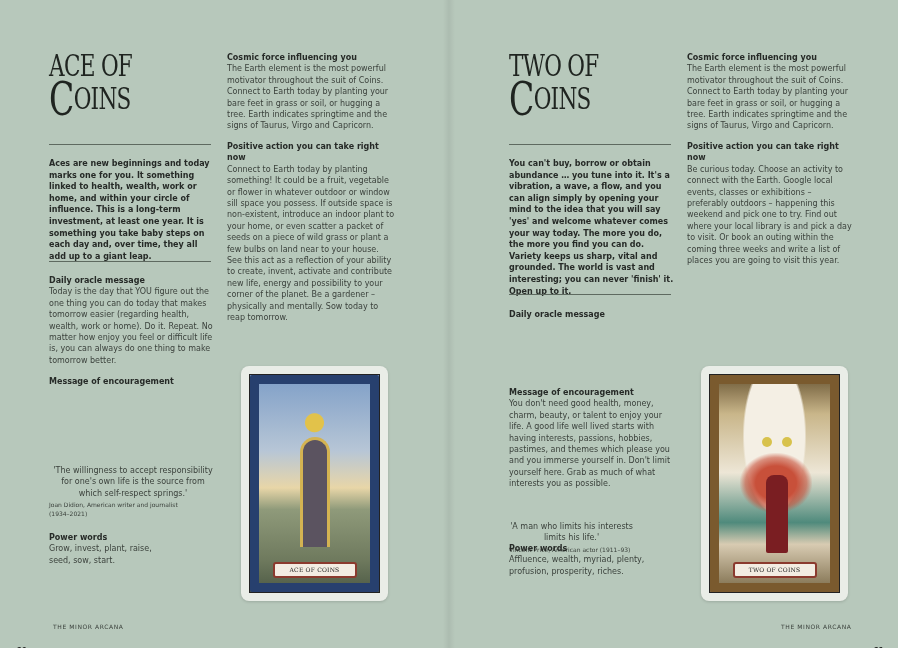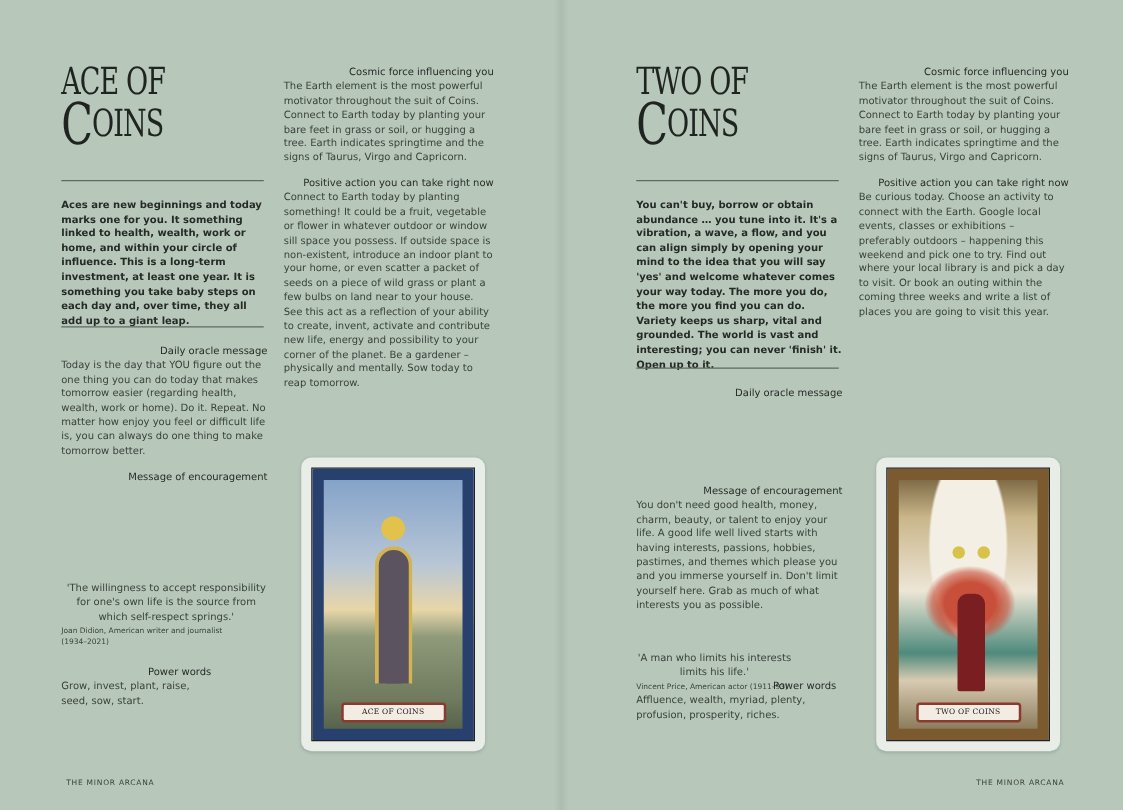--- a/index.html
+++ b/index.html
@@ -33,21 +33,21 @@
   }
   .title .l1 { display: block; font-size: 30px; }
   .title .l2 { display: block; font-size: 30px; }
   .title .big-c { font-size: 46px; line-height: 0.8; vertical-align: -6px; }
   .rule { height: 1px; background: #5e6a60; width: 162px; }
   .intro {
     font-weight: bold; font-size: 8px; line-height: 11.6px; color: #262a27;
     width: 165px;
   }
   .section { font-size: 8px; line-height: 11.4px; color: #3a403b; }
-  .section .hd { font-weight: normal; color: #262a27; display: block; text-align: right; }
+  .section .hd { font-weight: bold; color: #262a27; display: block; }
   .quote { font-size: 8px; line-height: 11.4px; color: #3a403b; text-align: center; }
   .attrib { font-size: 6px; line-height: 9px; color: #3a403b; margin-top: 1px; }
   .card-frame {
     position: absolute; background: #e9ede7; border-radius: 8px;
     box-shadow: 0 1px 3px rgba(0,0,0,0.15);
   }
   .card-art { position: absolute; left: 8px; top: 8px; right: 8px; bottom: 8px; border: 1px solid #222; overflow: hidden; }
   .card-label {
     position: absolute; left: 50%; transform: translateX(-50%);
     bottom: 14px; width: 84px; height: 16px; background: #f3ece2;

